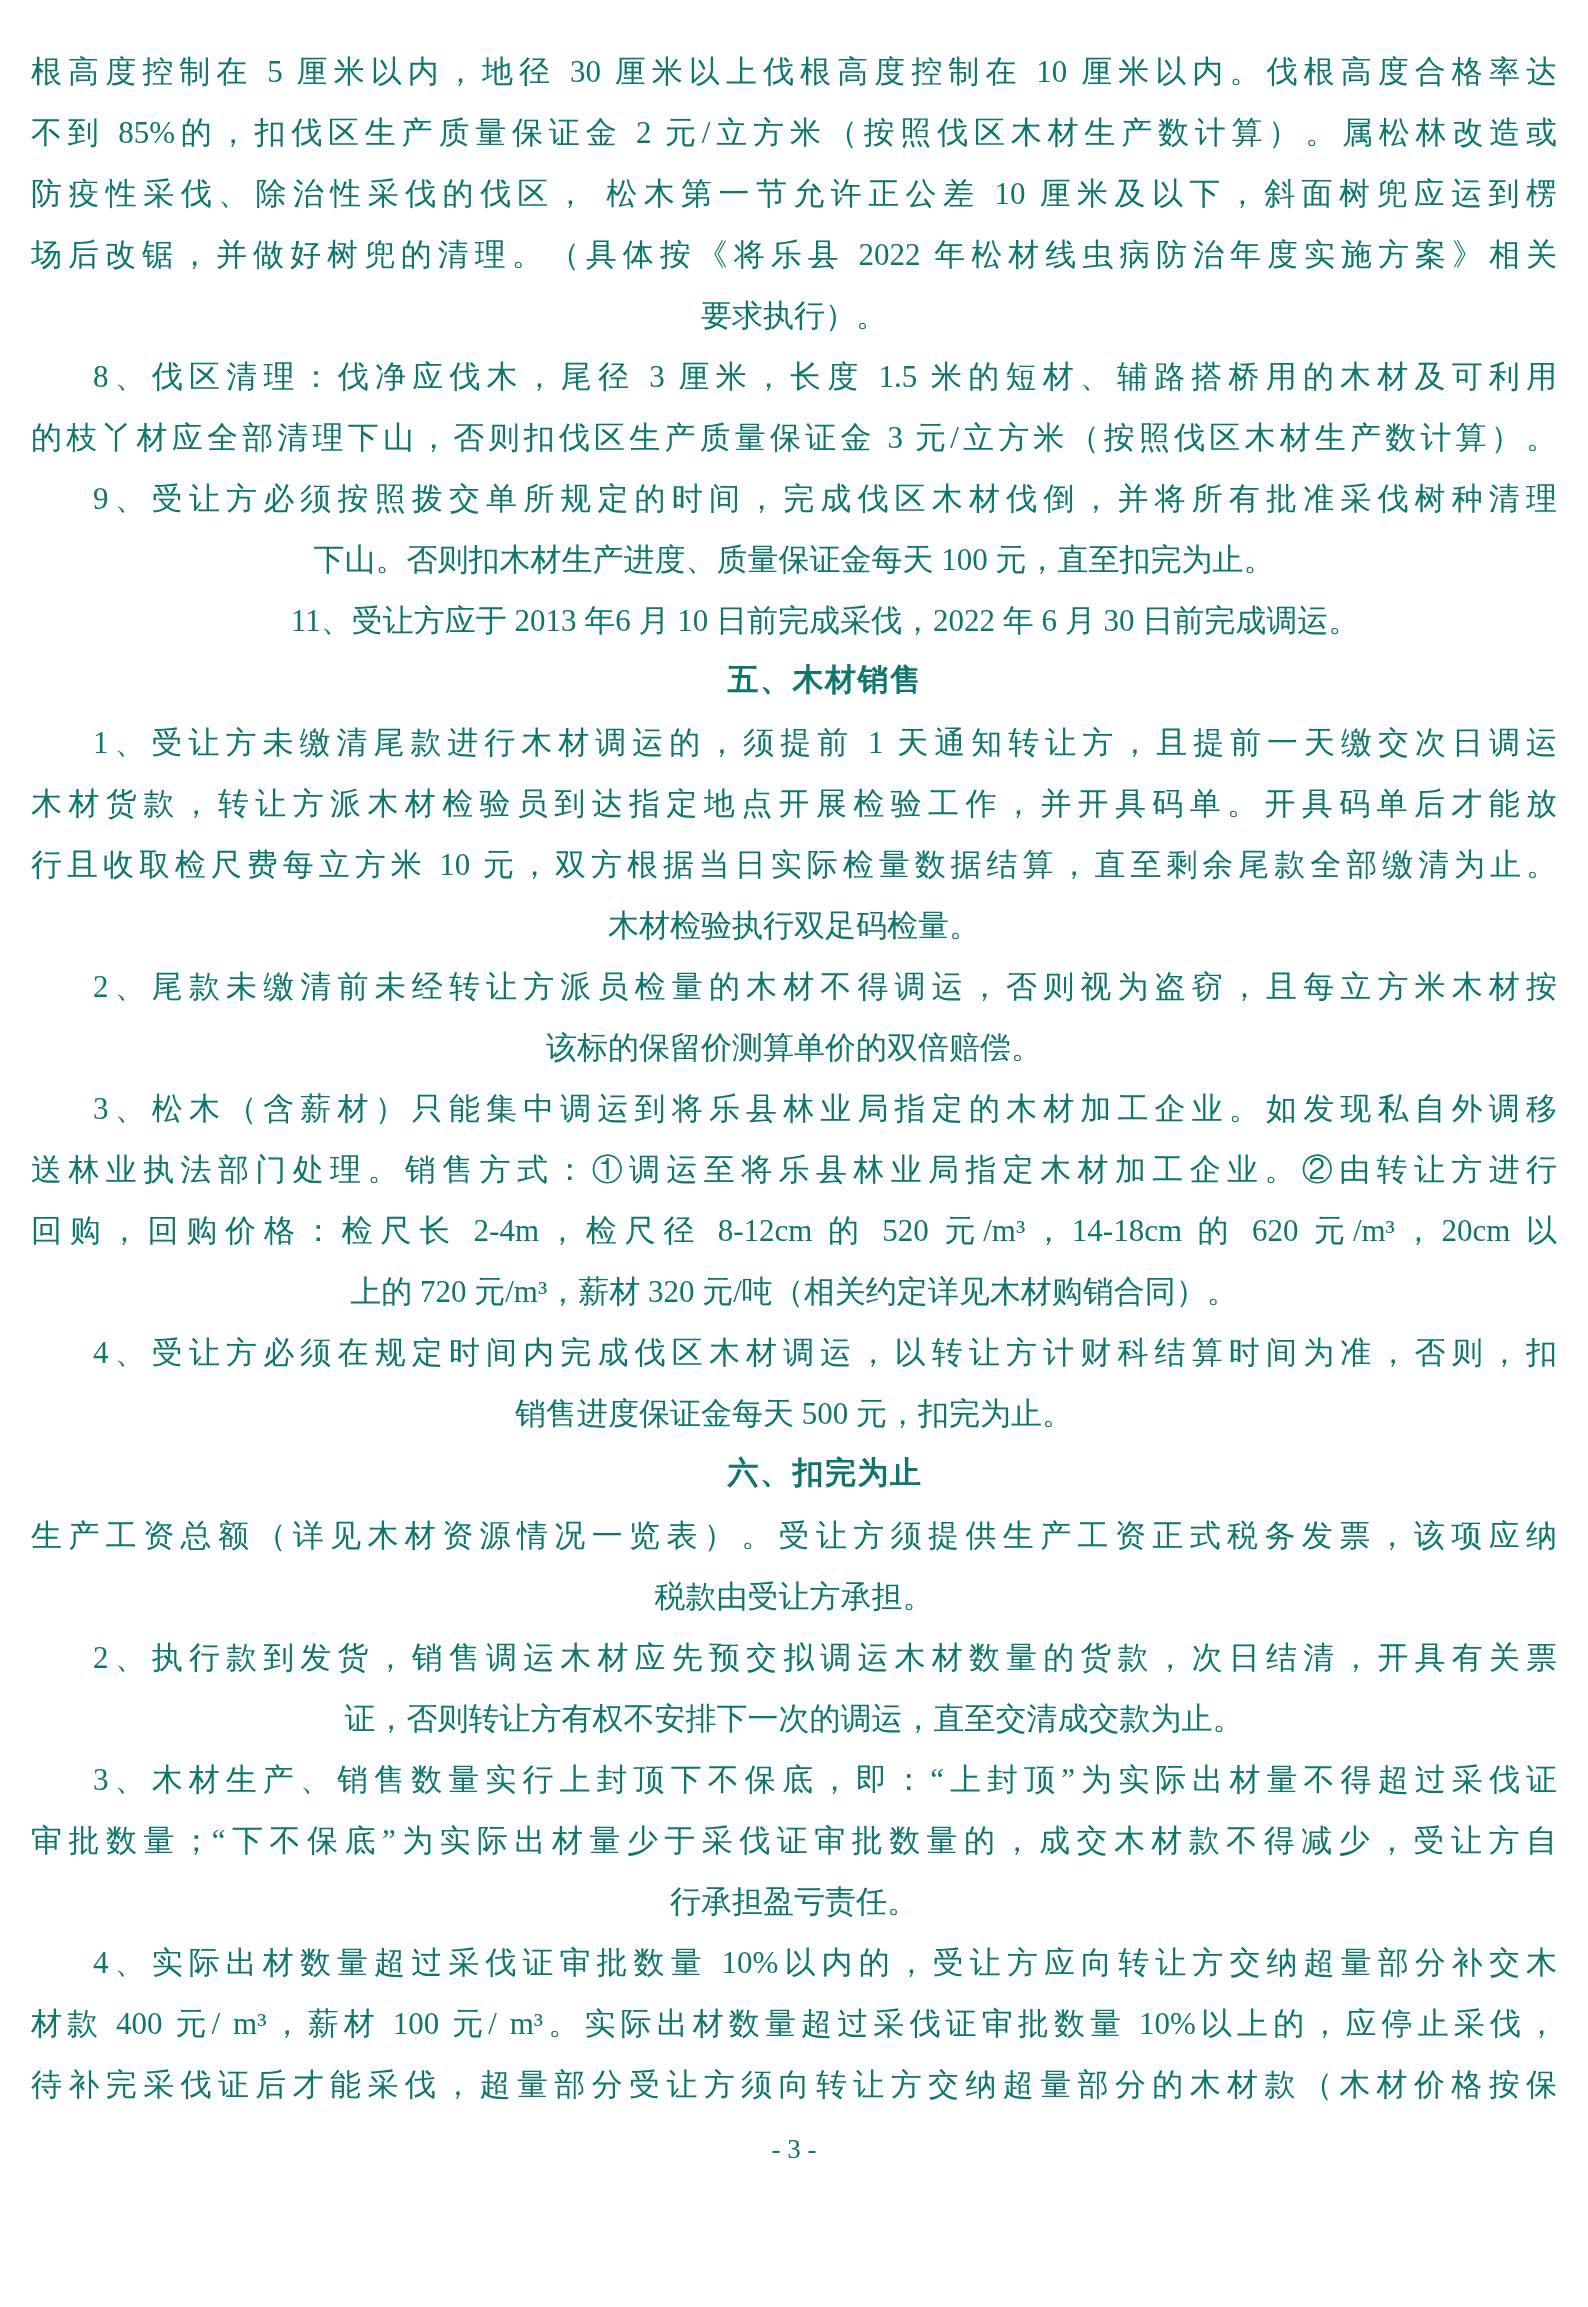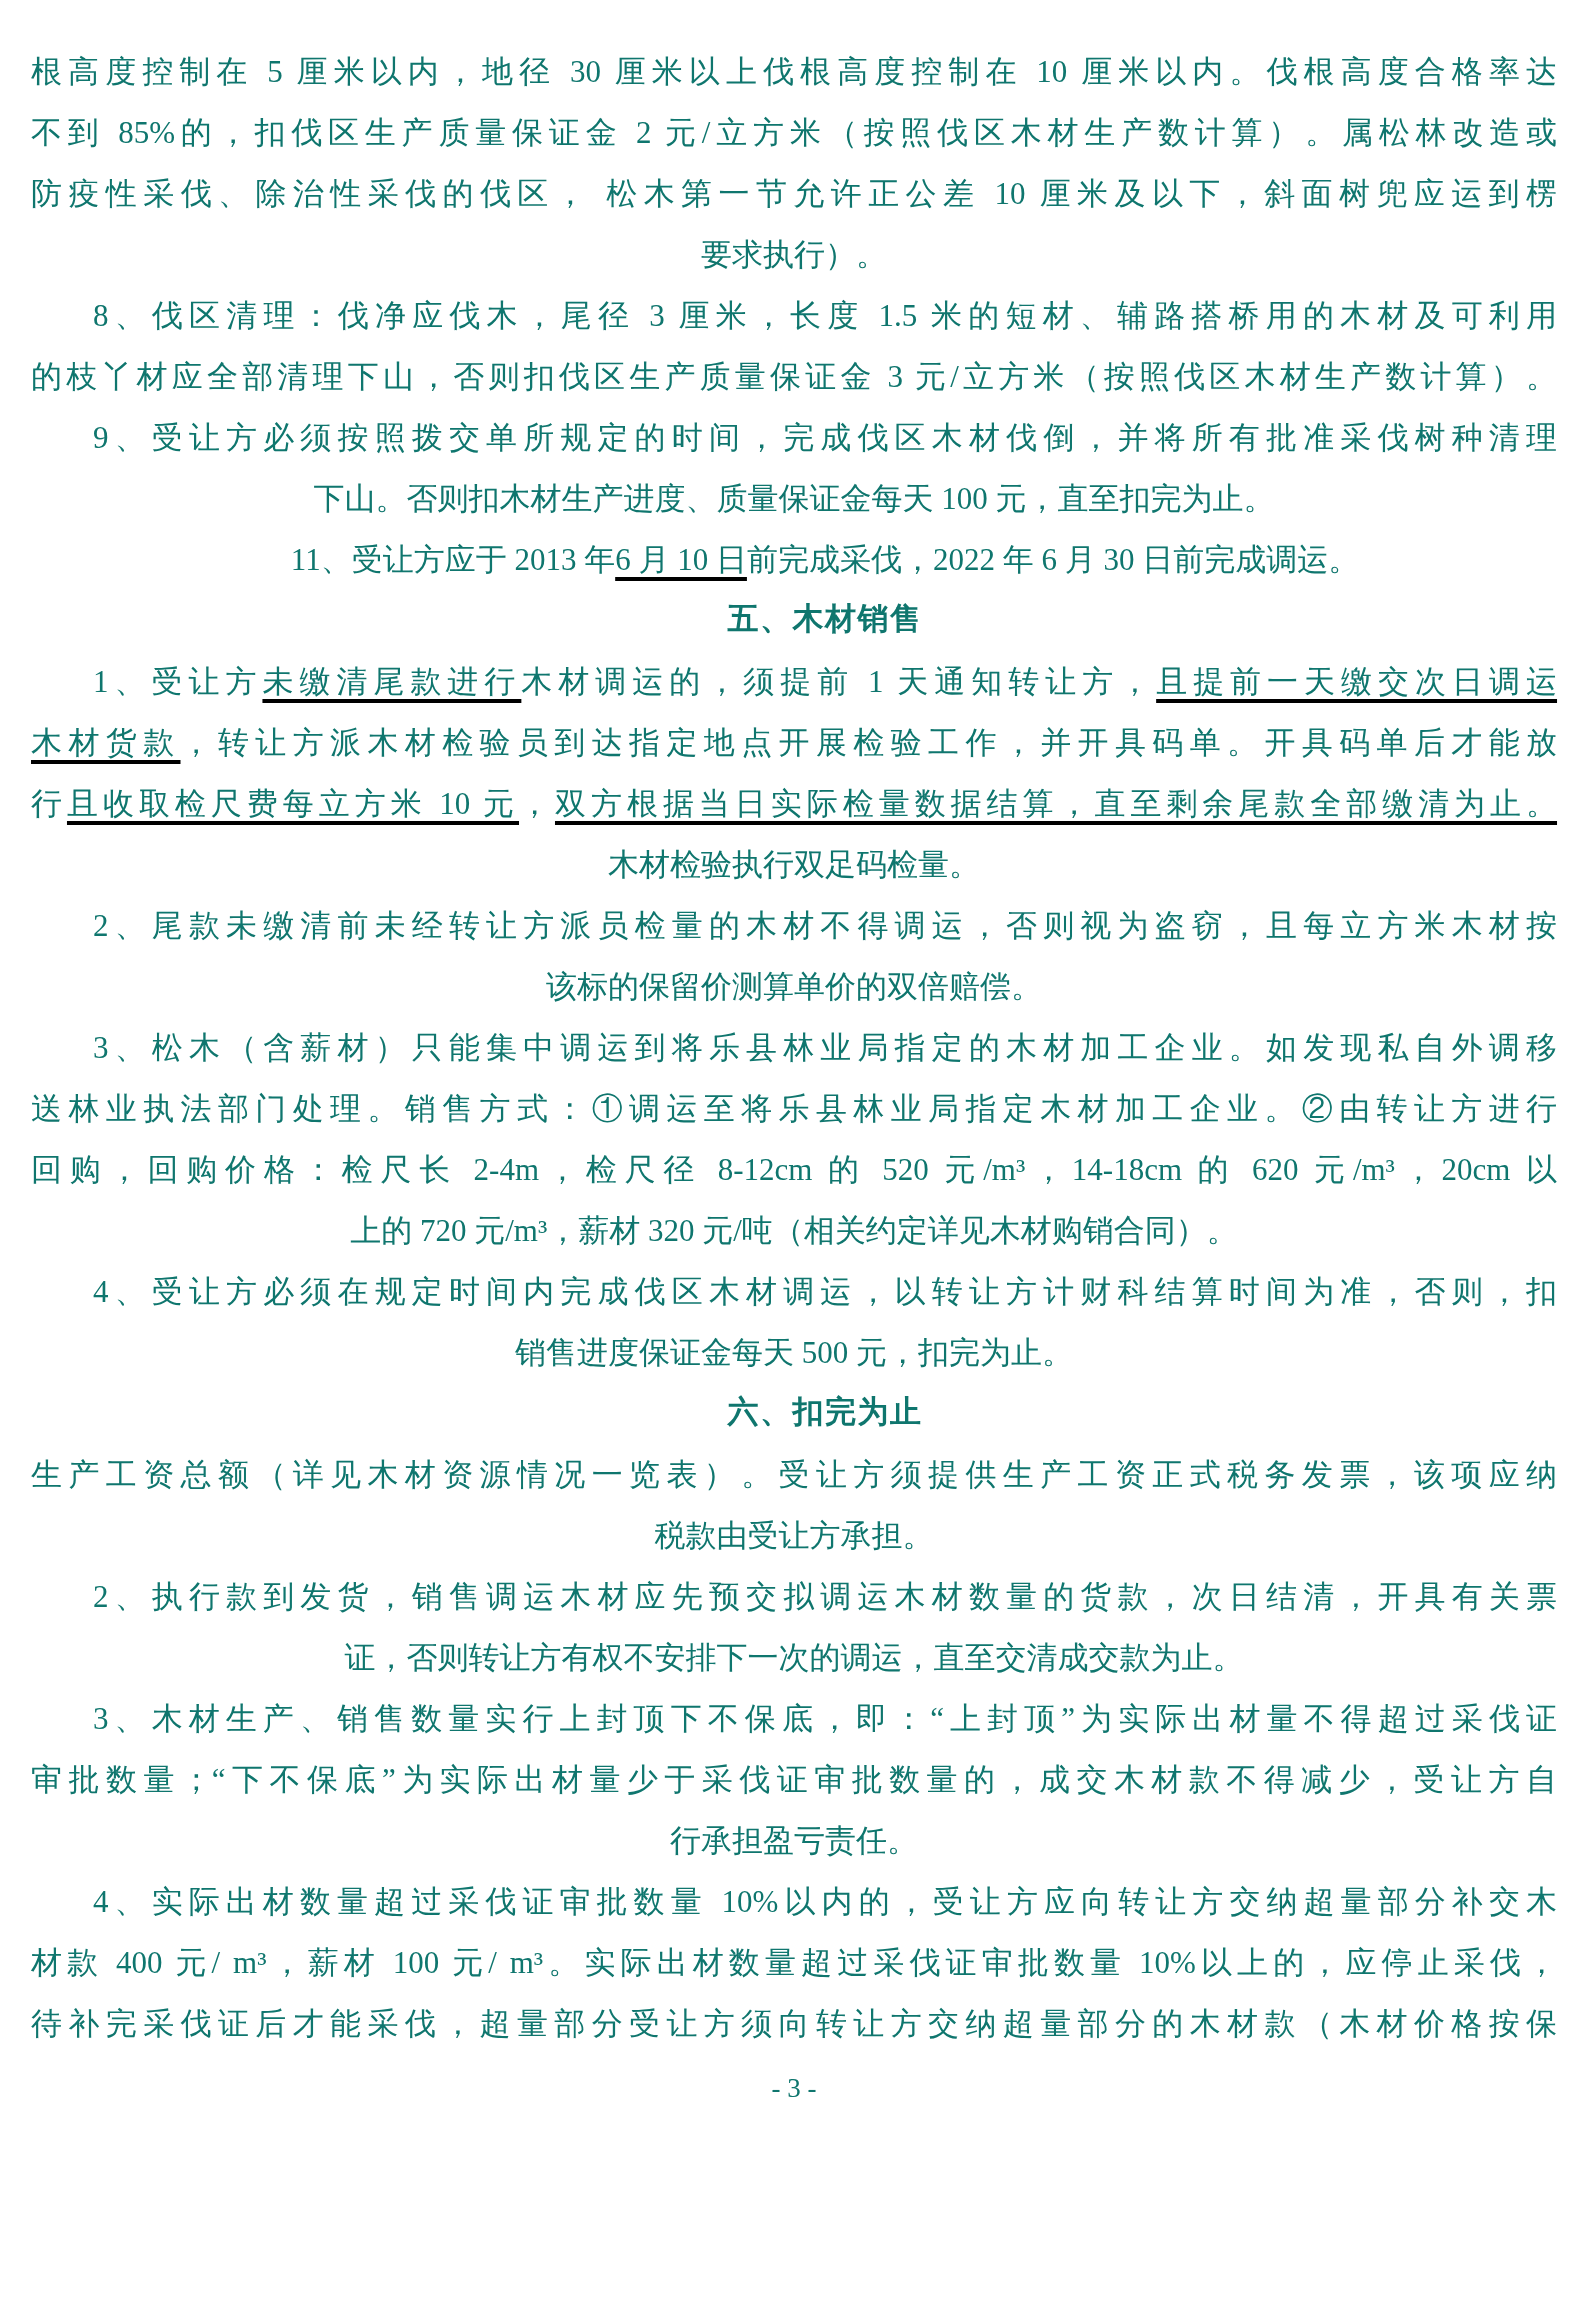--- a/index.html
+++ b/index.html
@@ -30,41 +30,41 @@
   }
   .line.indent {
     text-indent: 2em;
   }
   .line.heading {
     font-family: Liberation Mono, monospace;
     font-weight: 700;
     letter-spacing: 1.5px;
   }
   .u {
-    text-decoration: underline;
     text-decoration-thickness: 3.7px;
     text-underline-offset: 6.6px;
     text-decoration-color: #000;
   }
   .footer {
     margin-top: 11.8px;
     text-align: center;
     font-size: 27px;
     line-height: 44px;
     font-family: "Liberation Serif", "DejaVu Serif", serif;
   }
 </style>
 </head>
 <body>
 
 <div class="page">
   <div id="doc-body">
       <div class="line just"><span class="">根高度控制在 5 厘米以内，地径 30 厘米以上伐根高度控制在 10 厘米以内。伐根高度合格率达</span></div>
       <div class="line just"><span class="">不到 85%的，扣伐区生产质量保证金 2 元/立方米（按照伐区木材生产数计算）。属松林改造或</span></div>
       <div class="line just"><span class="">防疫性采伐、除治性采伐的伐区，  松木第一节允许正公差 10 厘米及以下，斜面树兜应运到楞</span></div>
+      <div class="line just"><span class="">场后改锯，并做好树兜的清理。（具体按《将乐县 2022 年松材线虫病防治年度实施方案》相关</span></div>
       <div class="line"><span class="">要求执行）。</span></div>
       <div class="line just indent"><span class="">8、伐区清理：伐净应伐木，尾径 3 厘米，长度 1.5 米的短材、辅路搭桥用的木材及可利用</span></div>
       <div class="line just"><span class="">的枝丫材应全部清理下山，否则扣伐区生产质量保证金 3 元/立方米（按照伐区木材生产数计算）。</span></div>
       <div class="line just indent"><span class="">9、受让方必须按照拨交单所规定的时间，完成伐区木材伐倒，并将所有批准采伐树种清理</span></div>
       <div class="line"><span class="">下山。否则扣木材生产进度、质量保证金每天  100 元，直至扣完为止。</span></div>
       <div class="line indent"><span class="">11、受让方应于 2013 年</span><span class="u">6 月 10 日</span><span class="">前完成采伐，2022 年 6 月 30 日前完成调运。</span></div>
       <div class="line indent heading"><span class="">五、木材销售</span></div>
       <div class="line just indent"><span class="">1、受让方</span><span class="u">未缴清尾款进行</span><span class="">木材调运的，须提前 1 天通知转让方，</span><span class="u">且提前一天缴交次日调运</span></div>
       <div class="line just"><span class="u">木材货款</span><span class="">，转让方派木材检验员到达指定地点开展检验工作，并开具码单。开具码单后才能放</span></div>
       <div class="line just"><span class="">行</span><span class="u">且收取检尺费每立方米 10 元</span><span class="">，</span><span class="u">双方根据当日实际检量数据结算，直至剩余尾款全部缴清为止。</span></div>

